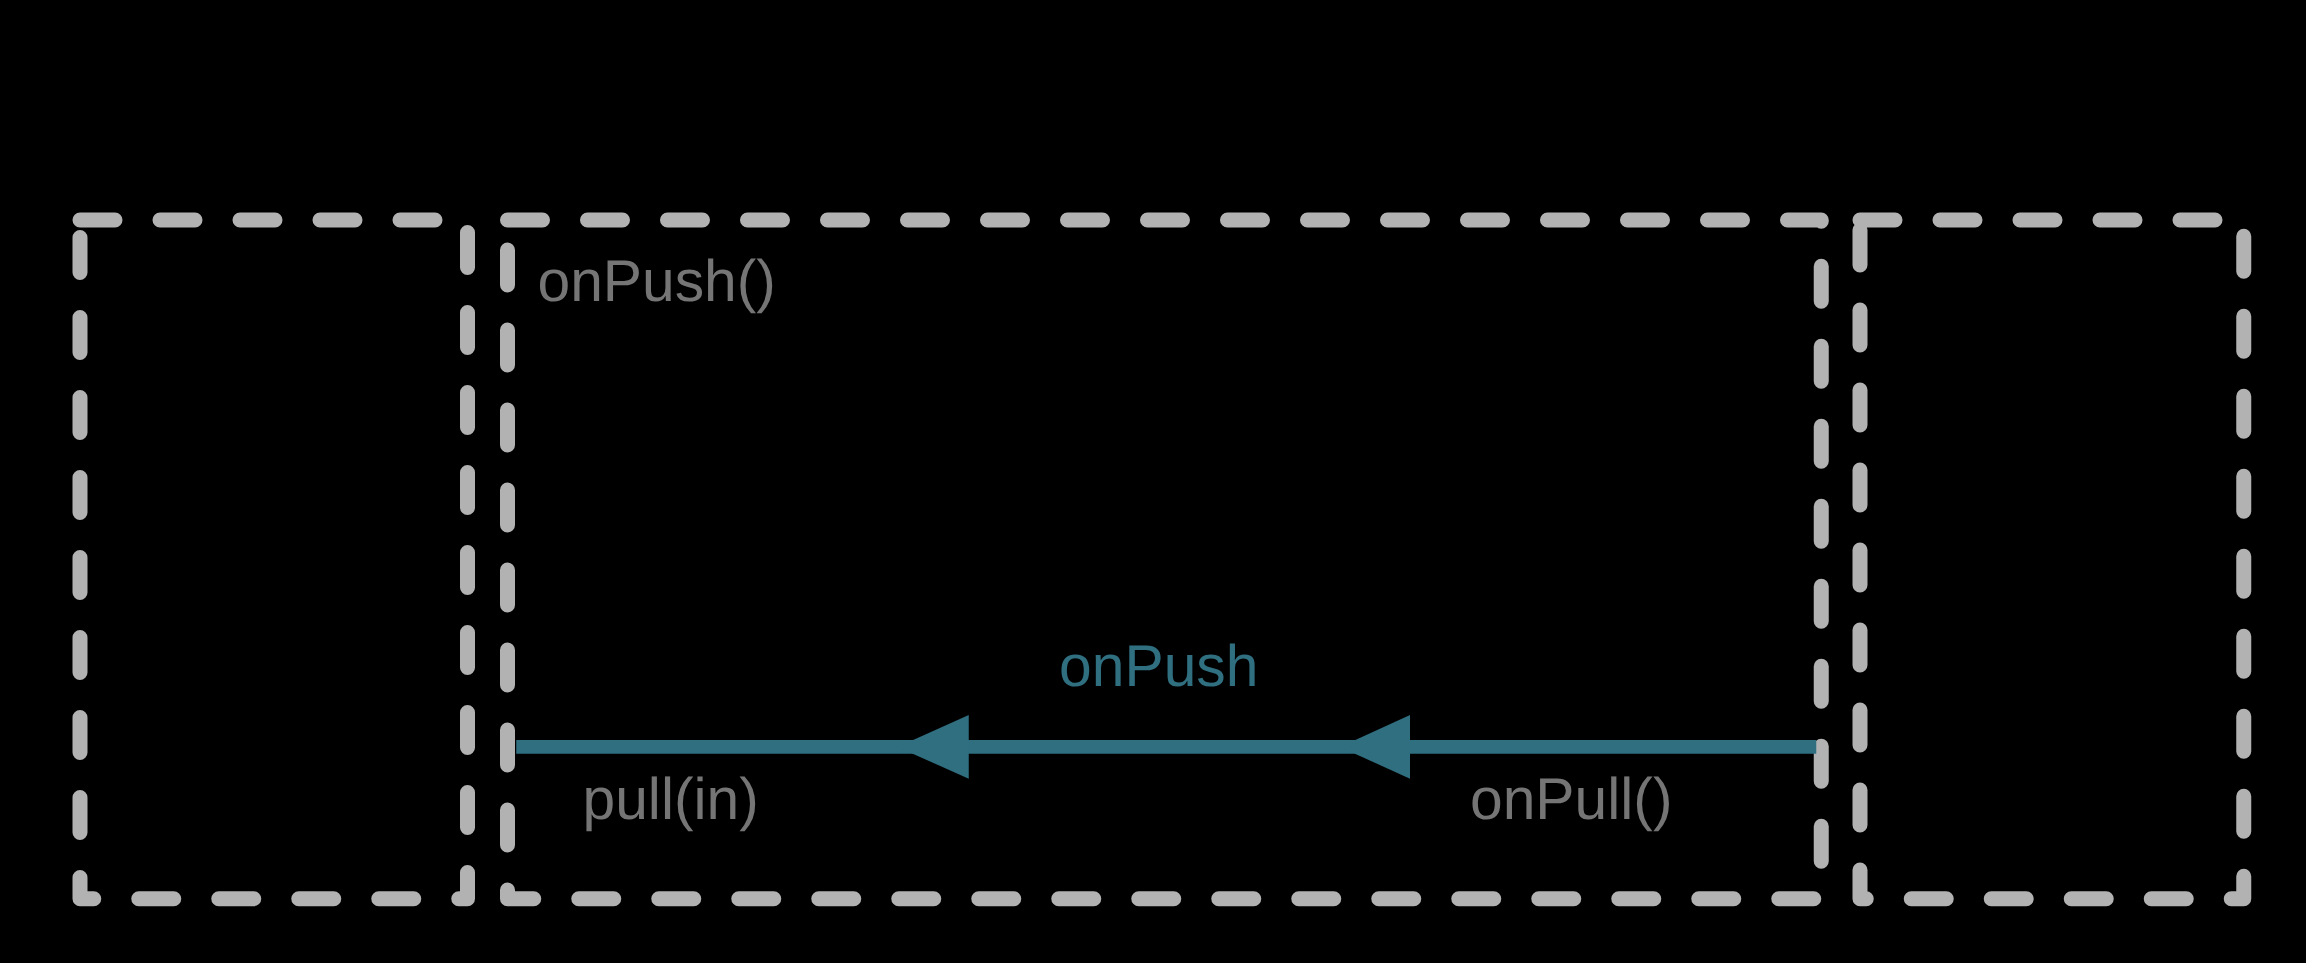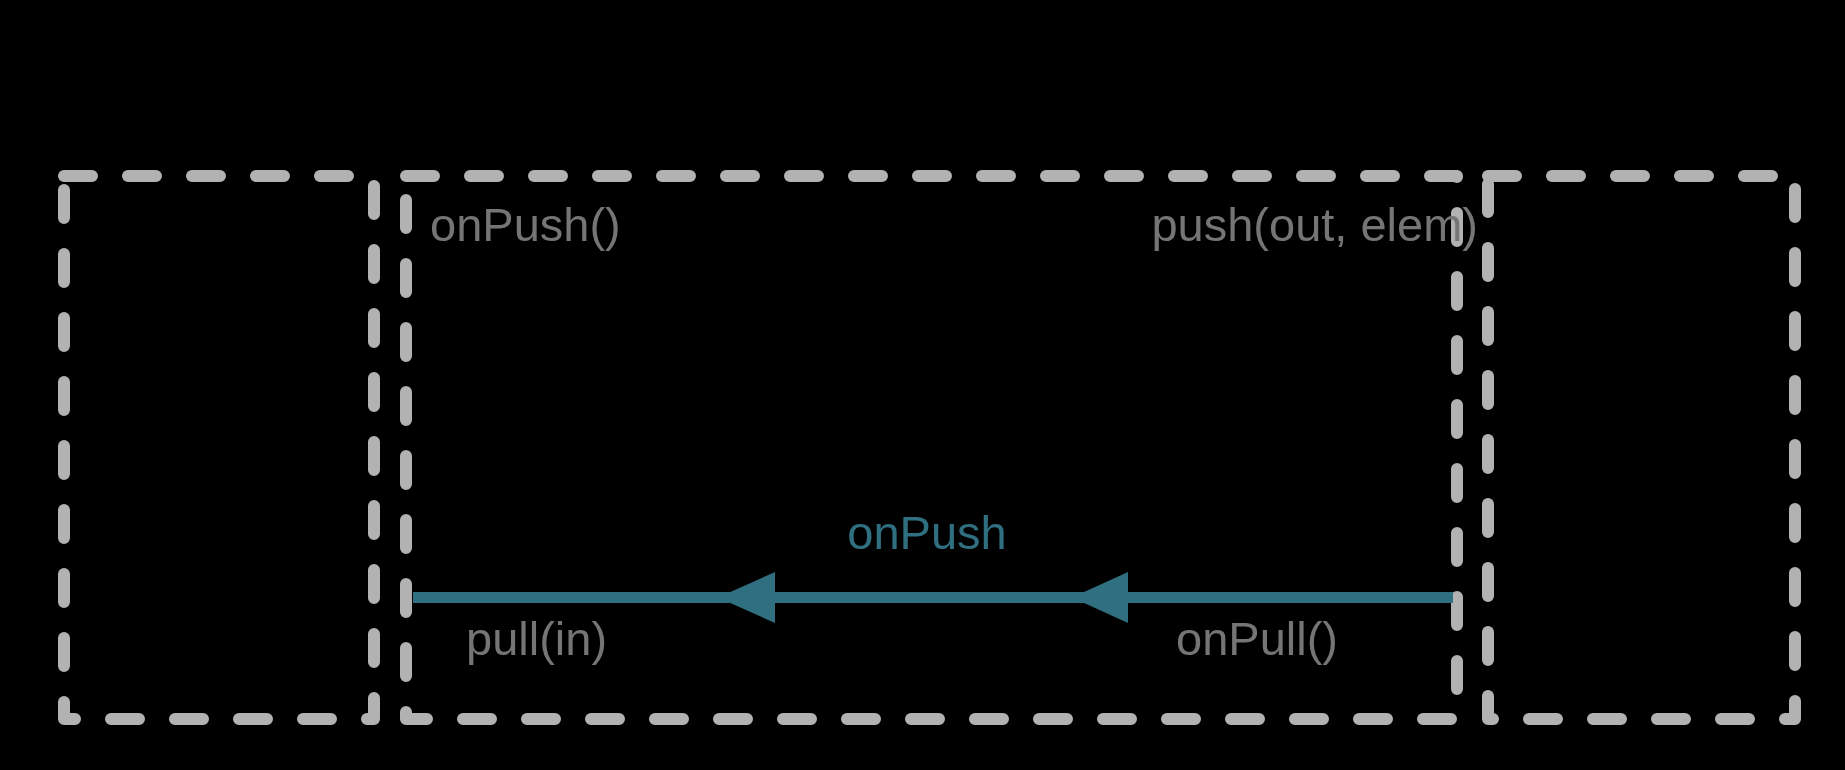--- a/index.html
+++ b/index.html
@@ -70,21 +70,20 @@
     <rect class="dashed-rect" x="1488" y="176" width="307" height="543"></rect>
 
     <line class="demand-line" x1="1453" y1="597.5" x2="413" y2="597.5"></line>
 
     <polygon class="demand-arrowhead" points="718,597.5 775,572 775,623"></polygon>
     <polygon class="demand-arrowhead" points="1072,597.5 1128,572 1128,623"></polygon>
   </svg>
 
   <div class="label" style="left: 430px; top: 198px;">onPush()</div>
 
-  <div class="label" style="right: 415px; top: 198px;">push(out, elem)</div>
 
   <div class="label label-demand" style="left: 927px; top: 506px;">onPush</div>
 
   <div class="label" style="left: 466px; top: 612px;">pull(in)</div>
 
   <div class="label" style="left: 1176px; top: 612px;">onPull()</div>
 
 </div>
 
 </body></html>

